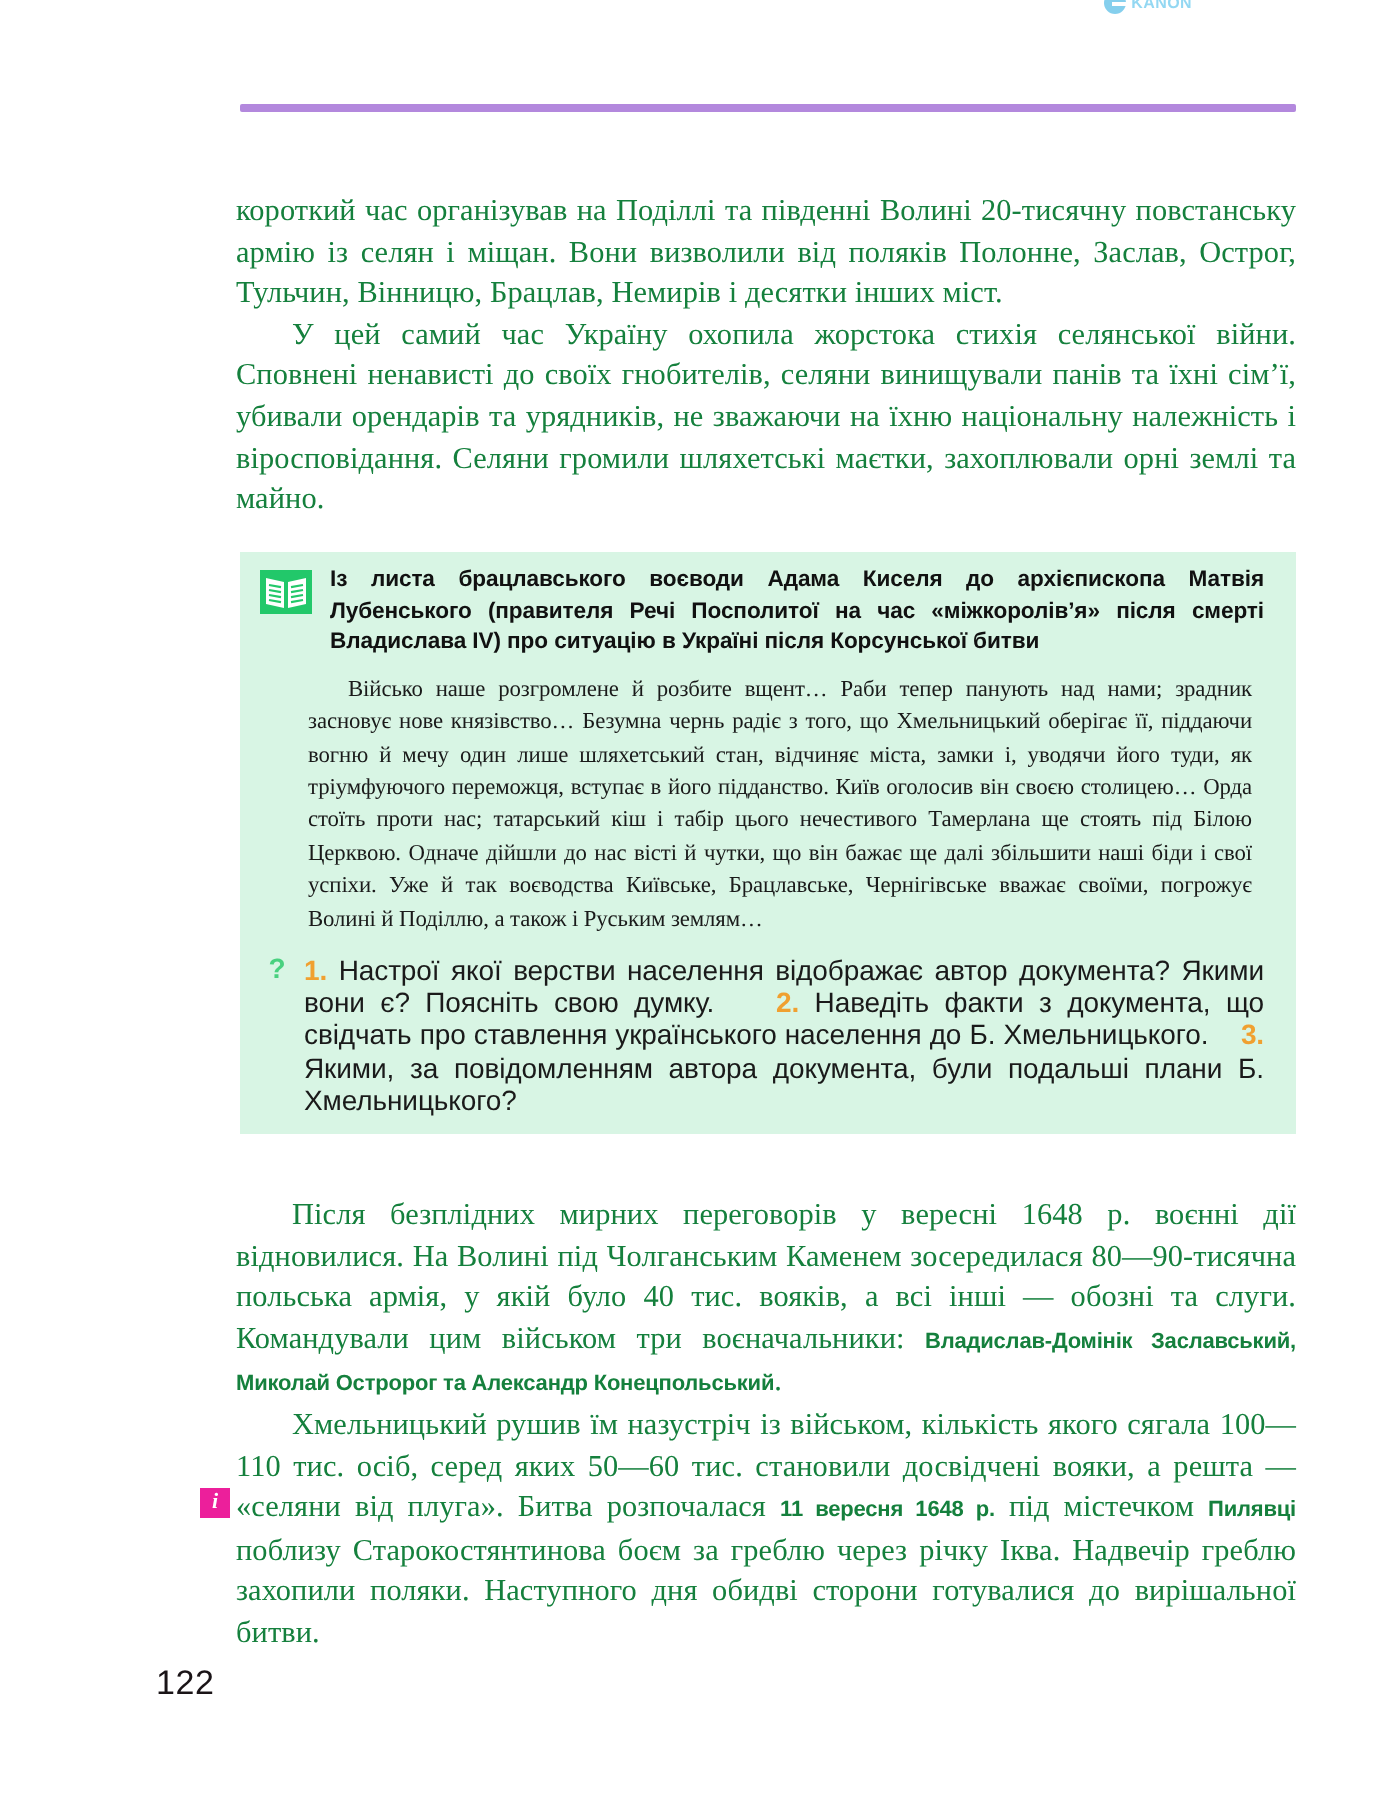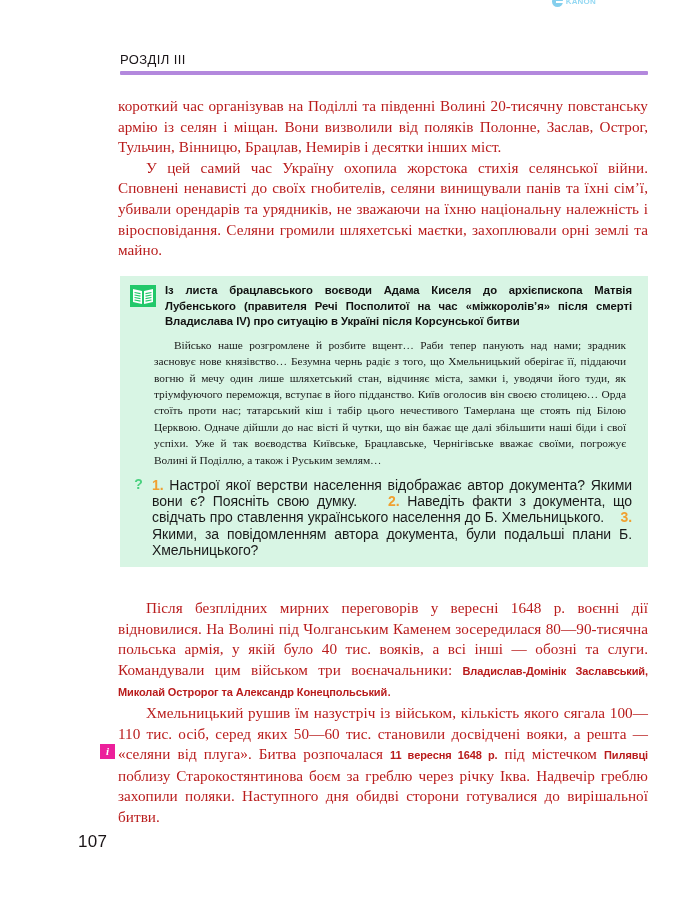--- a/index.html
+++ b/index.html
@@ -83,21 +83,21 @@
     width: 530px;
   }
 
   p.body-text {
     margin: 0;
     font-family: "Liberation Serif", serif;
     font-size: 15.2px;
     line-height: 20.6px;
     text-align: justify;
     text-justify: inter-word;
-    color: #b91c1c;
+    color: #15803d;
     letter-spacing: 0.05px;
   }
   p.body-text.indent {
     text-indent: 28px;
   }
   p.body-text + p.body-text {
     margin-top: 0;
   }
   .bold-name {
     font-family: "Liberation Sans", sans-serif;
@@ -224,21 +224,20 @@
 <body>
 
 <div class="page">
 
   <div class="watermark">
     <span class="wm-dot"></span>
     <span class="wm-text">KANON</span>
   </div>
 
   <div class="chapter-header">
-    <div class="chapter-title">РОЗДІЛ III</div>
     <div class="chapter-rule"></div>
   </div>
 
   <div class="content">
     <p class="body-text">короткий час організував на Поділлі та південні Волині 20-тисячну повстанську армію із селян і міщан. Вони визволили від поляків Полонне, Заслав, Острог, Тульчин, Вінницю, Брацлав, Немирів і десятки інших міст.</p>
     <p class="body-text indent">У цей самий час Україну охопила жорстока стихія селянської війни. Сповнені ненависті до своїх гнобителів, селяни винищували панів та їхні сім’ї, убивали орендарів та урядників, не зважаючи на їхню національну належність і віросповідання. Селяни громили шляхетські маєтки, захоплювали орні землі та майно.</p>
   </div>
 
   <div class="source-box">
     <div class="source-head">
@@ -284,15 +283,15 @@
 
   <div class="block-after">
     <p class="body-text indent"><span>Після безплідних мирних переговорів у вересні 1648 р. воєнні дії відновилися. На Волині під Чолганським Каменем зосередилася 80—90-тисячна польська армія, у якій було 40 тис. вояків, а всі інші — обозні та слуги. Командували цим військом три воєначальники: </span><span class="bold-name">Владислав-Домінік Заславський, Миколай Остророг та Александр Конецпольський</span><span>.</span></p>
     <p class="body-text indent"><span>Хмельницький рушив їм назустріч із військом, кількість якого сягала 100—110 тис. осіб, серед яких 50—60 тис. становили досвідчені вояки, а решта — «селяни від плуга». Битва розпочалася </span><span class="bold-name">11 вересня 1648 р.</span><span> під містечком </span><span class="bold-name">Пилявці</span><span> поблизу Старокостянтинова боєм за греблю через річку Іква. Надвечір греблю захопили поляки. Наступного дня обидві сторони готувалися до вирішальної битви.</span></p>
   </div>
 
   <div class="info-marker">
     <span>i</span>
   </div>
 
-  <div class="page-number">107</div>
+  <div class="page-number">122</div>
 
 </div>
 
 </body></html>

